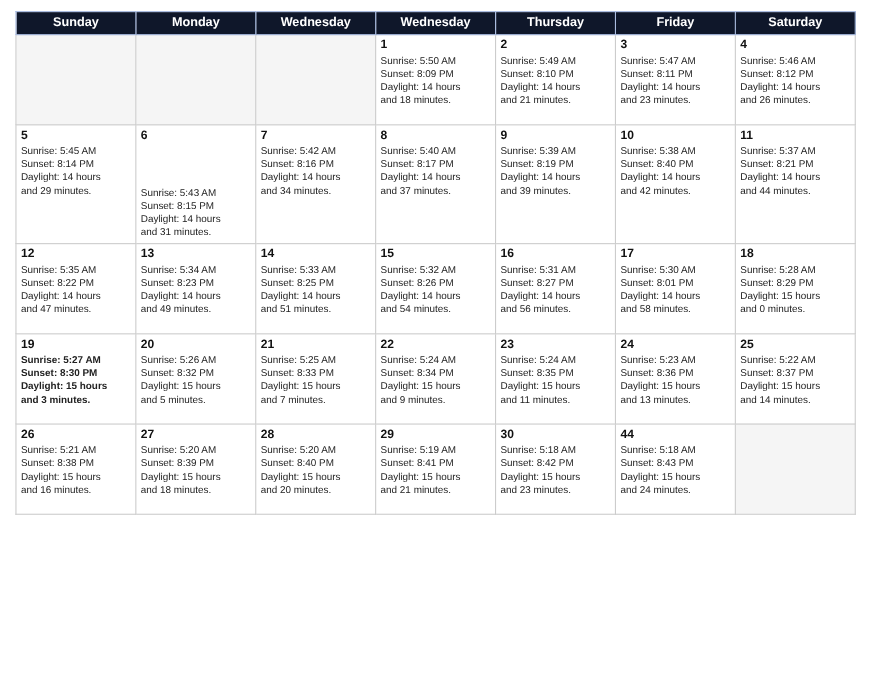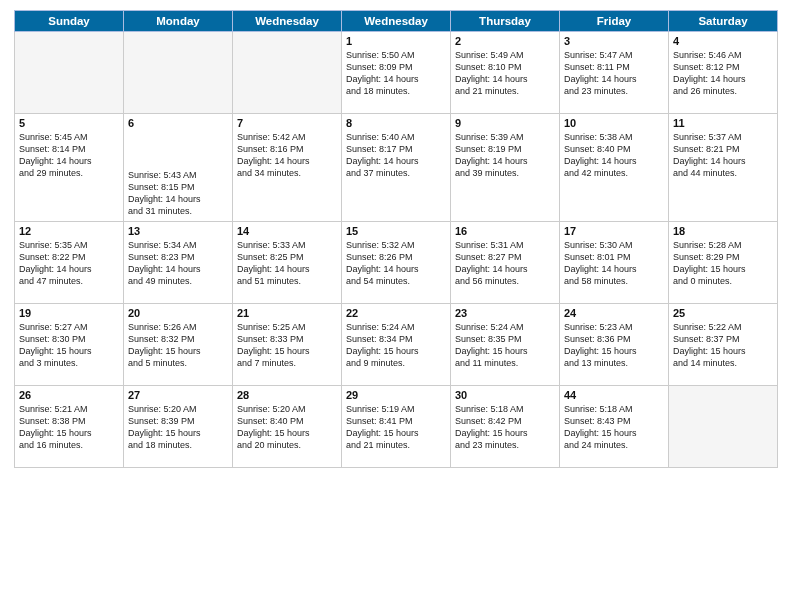--- a/index.html
+++ b/index.html
@@ -40,21 +40,21 @@
       font-size: 14px;
       color: #333;
       margin-top: 2px;
     }
     .calendar {
       width: 100%;
       border-collapse: collapse;
       table-layout: fixed;
     }
     .calendar th {
-      background: #0369a1;
+      background: #0f172a;
       color: #fff;
       font-size: 11.5px;
       font-weight: bold;
       text-align: center;
       padding: 4px 2px;
       border: 1px solid #aabce0;
     }
     .calendar td {
       vertical-align: top;
       border: 1px solid #ccc;
@@ -228,21 +228,21 @@
             <div class="day-num">18</div>
             <div class="cell-text" style="white-space: pre-line;">Sunrise: 5:28 AM
 Sunset: 8:29 PM
 Daylight: 15 hours
 and 0 minutes.</div>
           </td>
         </tr>
         <tr>
           <td>
             <div class="day-num">19</div>
-            <div class="cell-text" style="white-space: pre-line;">Sunrise: 5:27 AM
+            <div class="cell-text" style="white-space: pre-line; font-weight: bold;">Sunrise: 5:27 AM
 Sunset: 8:30 PM
 Daylight: 15 hours
 and 3 minutes.</div>
           </td>
           <td>
             <div class="day-num">20</div>
             <div class="cell-text" style="white-space: pre-line;">Sunrise: 5:26 AM
 Sunset: 8:32 PM
 Daylight: 15 hours
 and 5 minutes.</div>

